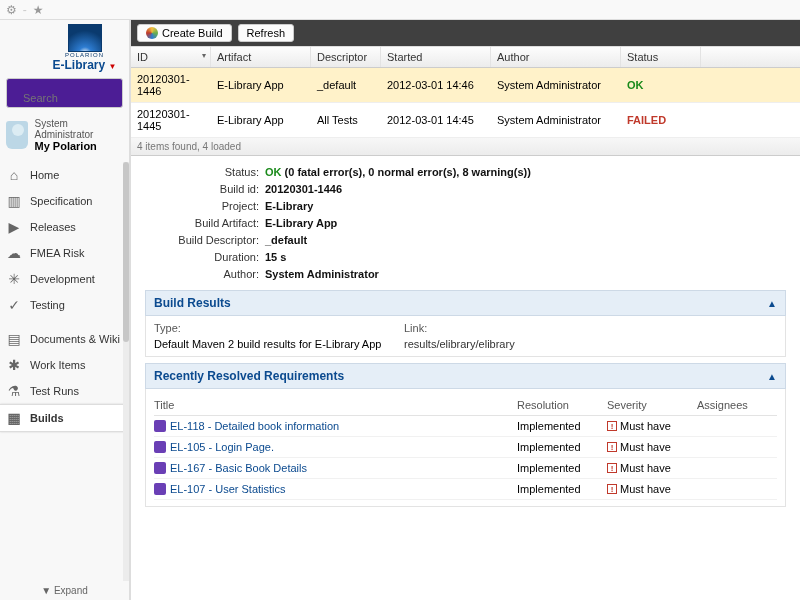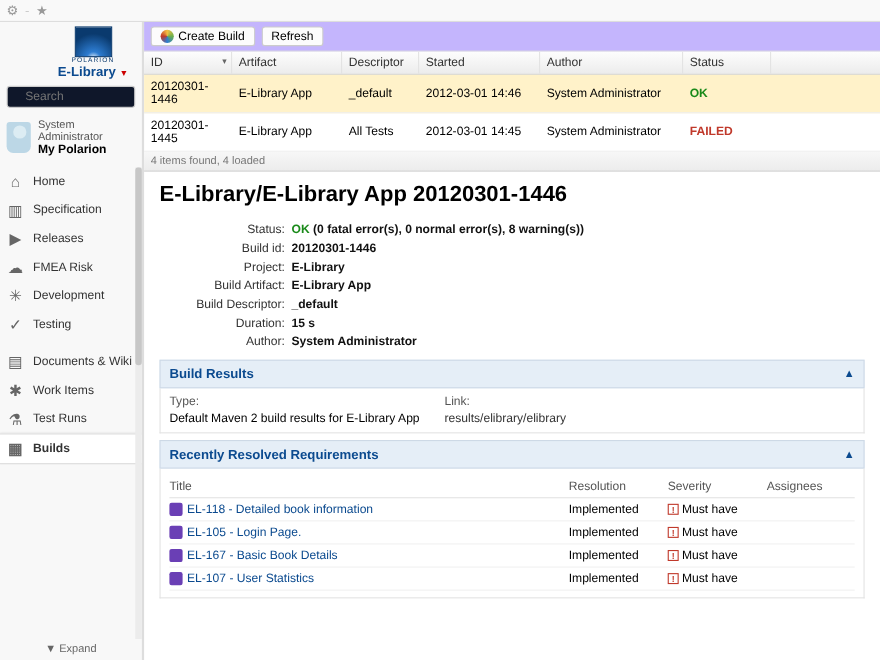--- a/index.html
+++ b/index.html
@@ -7,37 +7,37 @@
 .topbar { height: 20px; background: #f9f9f9; border-bottom: 1px solid #ddd; display: flex; align-items: center; padding: 0 6px; gap: 6px; }
 .topbar span { color: #999; font-size: 12px; }
 .main { flex: 1; display: flex; min-height: 0; }
 .sidebar { width: 130px; background: #f8f8f8; border-right: 1px solid #ddd; display: flex; flex-direction: column; font-size: 11px; }
 .logo-area { text-align: center; padding: 4px 0 2px; margin-left: 40px; }
 .logo-box { width: 34px; height: 28px; margin: 0 auto; background: radial-gradient(circle at 50% 110%, #fff 0, #2d7cd1 20%, #0a3a6e 70%); border: 1px solid #0a3a6e; }
 .logo-label { font-size: 6px; letter-spacing: 1px; color: #0a3a6e; text-align: center; }
 .project-name { color: #0b4a8f; font-weight: bold; font-size: 12px; cursor: pointer; }
 .project-name .caret { font-size: 8px; color: #c00; }
 .search { margin: 4px 6px; }
-.search input { width: 100%; padding: 3px 4px 3px 16px; border: 1px solid #ccc; border-radius: 3px; font-size: 11px; color: #888; background: #0f172a; }
+.search input { width: 100%; padding: 13px 4px 3px 16px; border: 1px solid #ccc; border-radius: 3px; font-size: 11px; color: #888; background: #4c1d95; }
 .user-block { display: flex; align-items: center; gap: 6px; padding: 6px 6px 10px; }
 .user-avatar { width: 24px; height: 28px; background: #bcd7e6; border-radius: 3px 3px 6px 6px; position: relative; }
 .user-avatar::before { content:""; position:absolute; top:3px; left:6px; width:12px; height:12px; background:#dcecf3; border-radius:50%; }
 .user-text .un { font-size: 10px; color: #555; }
 .user-text .mp { font-size: 11px; font-weight: bold; }
 .nav { flex: 1; overflow: hidden; position: relative; }
 .nav-sep { height: 8px; }
 .nav-item { display: flex; align-items: center; gap: 8px; padding: 5px 6px; color: #333; cursor: pointer; }
 .nav-item.active { background: #fff; font-weight: bold; box-shadow: inset -1px 0 0 #fff, 0 0 2px rgba(0,0,0,.15); border-top:1px solid #ddd; border-bottom:1px solid #ddd;}
 .nav-icon { width: 16px; height: 16px; display: inline-block; color: #666; font-size: 14px; text-align: center; line-height: 16px; }
 .expand { text-align: center; font-size: 10px; color: #666; padding: 4px 0; cursor: pointer; }
 .scroll-strip { position:absolute; right:0; top:0; bottom:0; width:6px; background:#ececec; }
 .scroll-thumb { position:absolute; right:0; top:0; width:6px; height:180px; background:#c7c7c7; border-radius:3px; }
 
 .content { flex: 1; background: #fff; display: flex; flex-direction: column; min-width: 0; border-left:1px solid #ddd; }
-.toolbar { display: flex; gap: 6px; padding: 4px 6px; background: #c4b5fd; border-bottom: 1px solid #ddd; }
+.toolbar { display: flex; gap: 6px; padding: 4px 6px; background: #404040; border-bottom: 1px solid #ddd; }
 .btn { background: #fcfcfc; border: 1px solid #ccc; border-radius: 3px; padding: 2px 8px; font-size: 11px; cursor: pointer; display:flex; align-items:center; gap:4px;}
 .btn .ic { width:12px; height:12px; background: conic-gradient(#f6c042,#6ab04c,#2d7cd1,#c0392b,#f6c042); border-radius:50%; }
 
 .grid-head, .grid-row { display: grid; grid-template-columns: 80px 100px 70px 110px 130px 80px; font-size: 11px; align-items: center; }
 .grid-head { background: linear-gradient(#fdfdfd,#ececec); border-bottom: 1px solid #ccc; color:#333; }
 .grid-head div { padding: 4px 6px; border-right: 1px solid #e3e3e3; position:relative;}
 .grid-head .sort::after { content:"▾"; font-size:8px; color:#666; position:absolute; right:4px;}
 .grid-row div { padding: 5px 6px; }
 .grid-row { border-bottom: 1px solid #eee; }
 .grid-row.selected { background: #fff2c9; }
@@ -171,21 +171,20 @@
           <div>E-Library App</div>
           <div>All Tests</div>
           <div>2012-03-01 14:45</div>
           <div>System Administrator</div>
           <div class="status-failed">FAILED</div>
         </div>
       </div>
     <div class="grid-footer">4 items found, 4 loaded</div>
 
     <div class="detail">
-      <h1>E-Library/E-Library App 20120301-1446</h1>
       <div class="kv" id="kv">
           <div class="k">Status:</div>
           <div class="v"><span class="ok">OK</span> <b>(0 fatal error(s),  0 normal error(s),  8 warning(s))</b></div>
           <div class="k">Build id:</div>
           <div class="v bold">20120301-1446</div>
           <div class="k">Project:</div>
           <div class="v bold">E-Library</div>
           <div class="k">Build Artifact:</div>
           <div class="v bold">E-Library App</div>
           <div class="k">Build Descriptor:</div>

